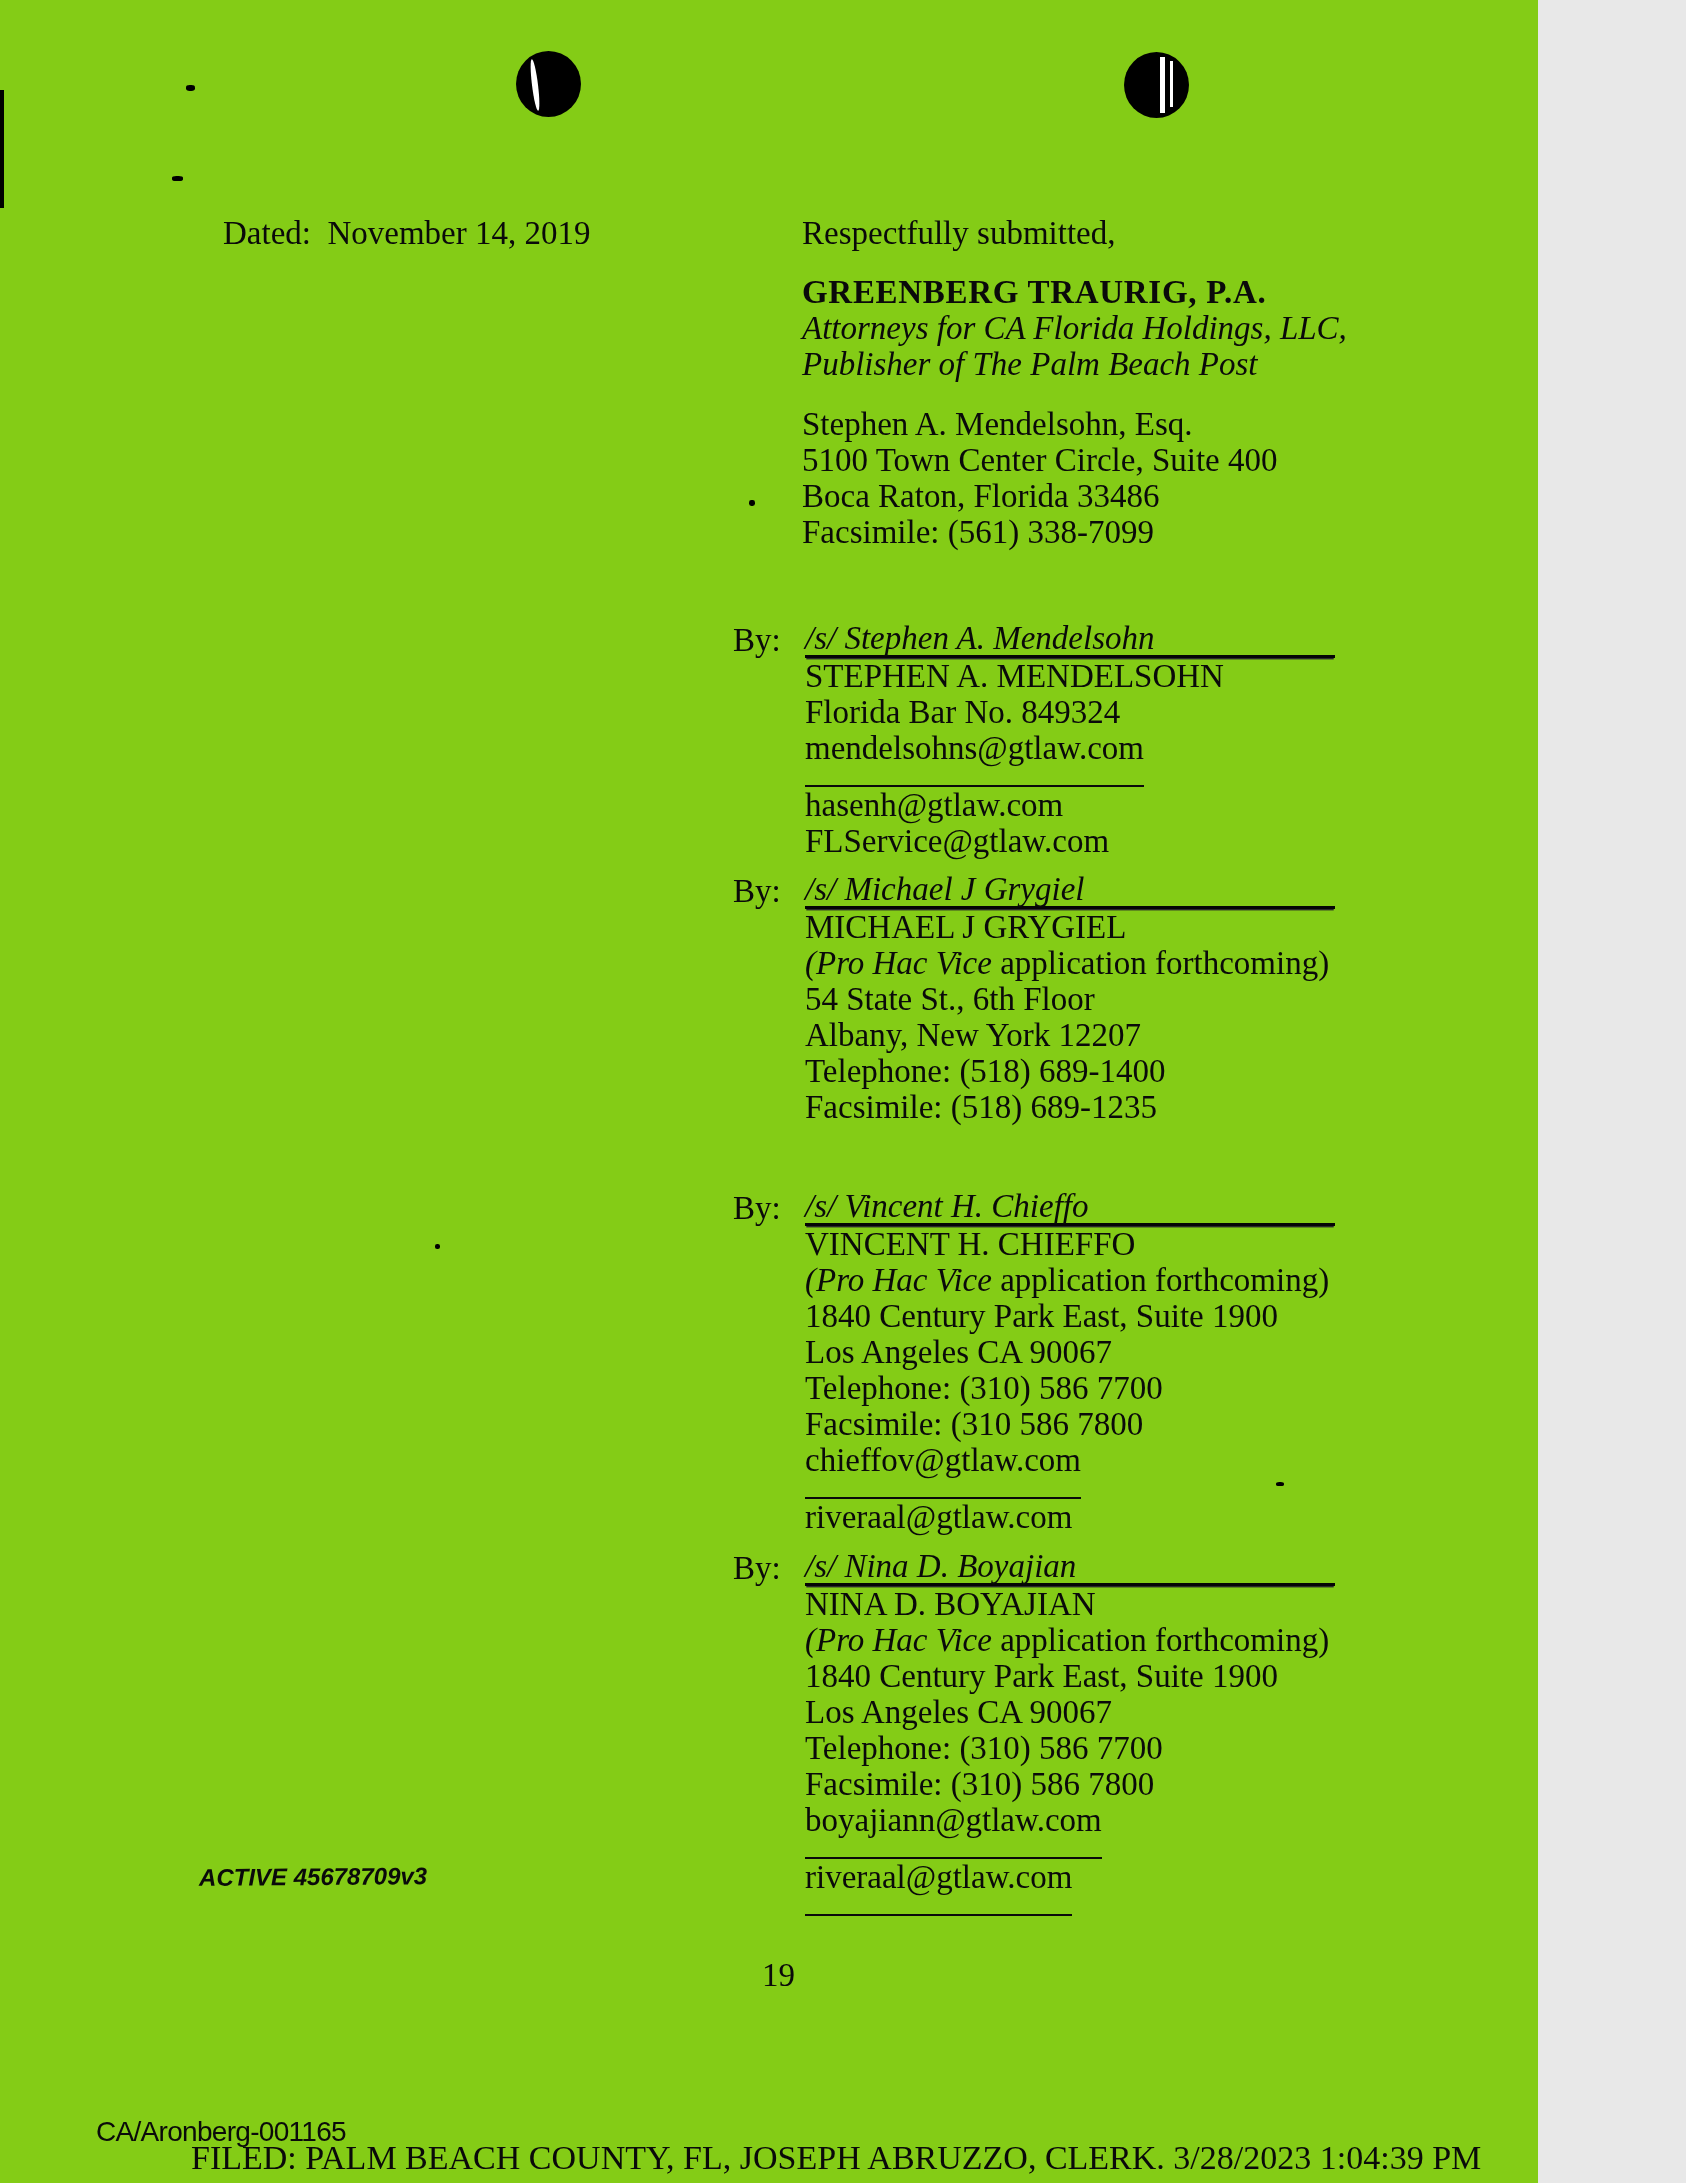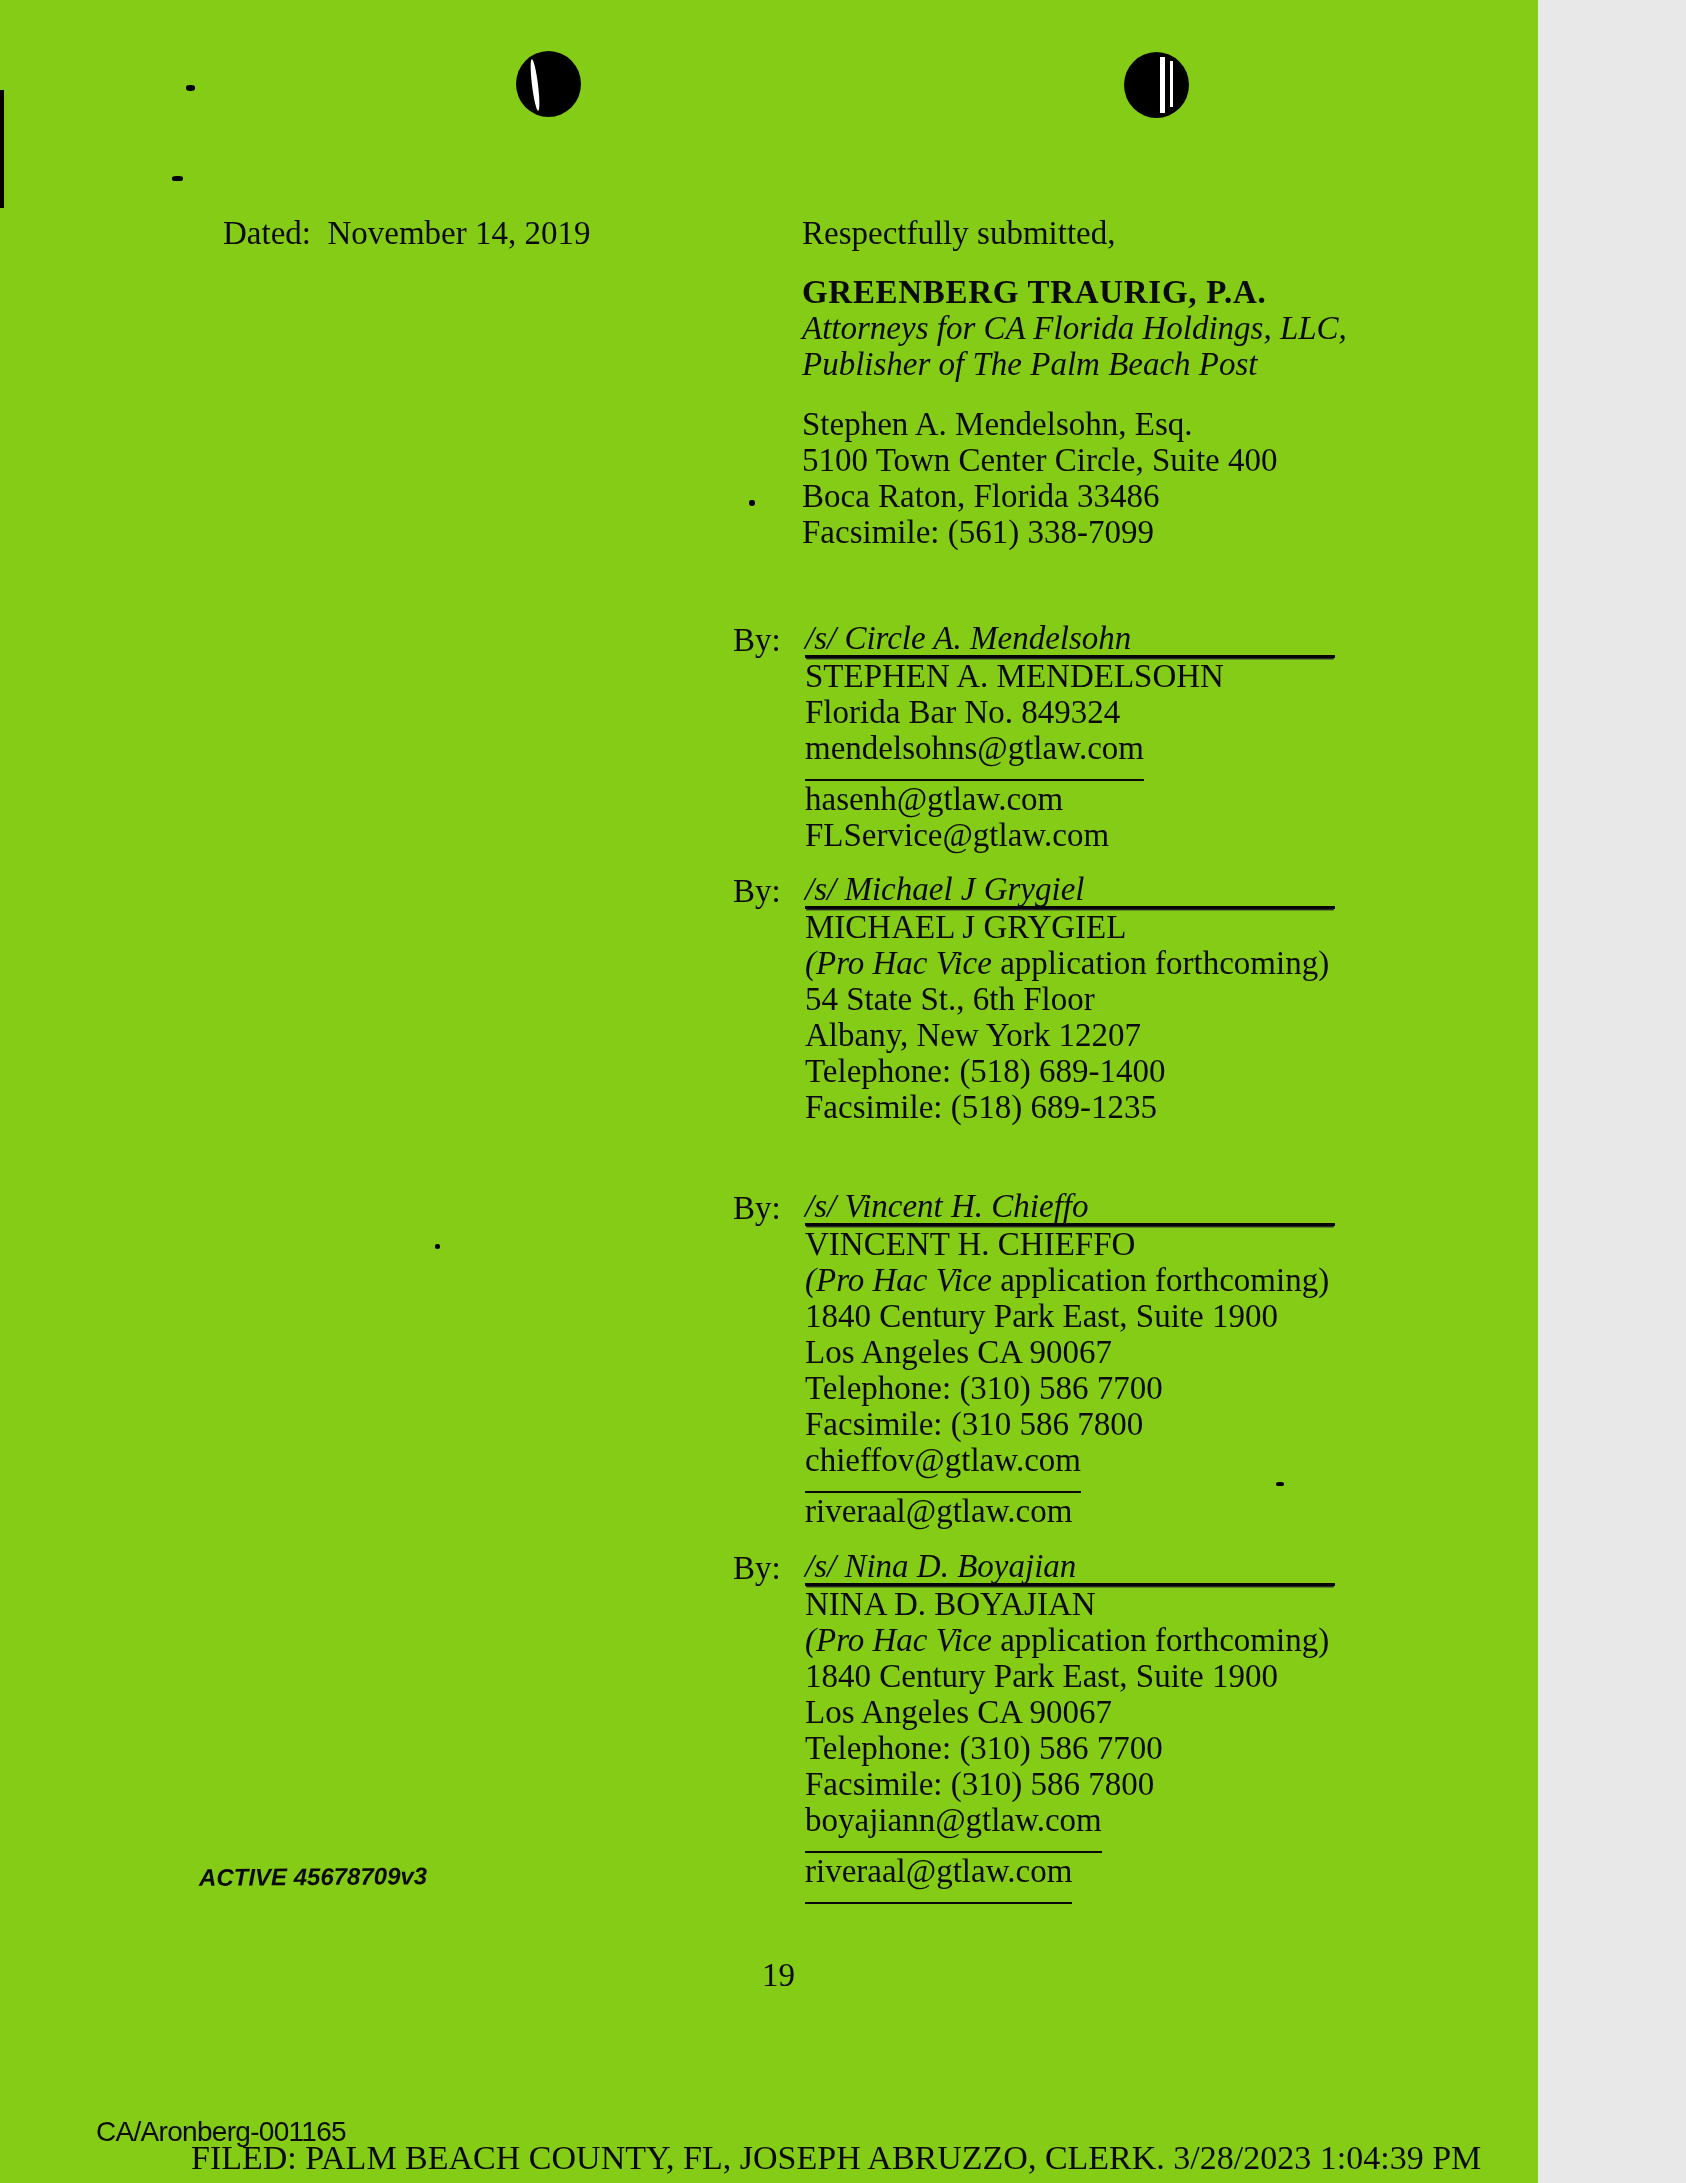--- a/index.html
+++ b/index.html
@@ -8,21 +8,21 @@
     width:1538px; height:2183px;
     background:#84cc16;
     font-family:"Liberation Serif", serif;
     color:#0a0a0a;
     overflow:hidden;
   }
   .abs { position:absolute; }
   .line { font-size:33px; line-height:36px; white-space:pre; }
   .it { font-style:italic; }
   .bold { font-weight:bold; letter-spacing:0.7px; }
-  .u { display:inline-block; border-bottom:2.7px solid #0a0a0a; padding-bottom:13px; }
+  .u { display:inline-block; border-bottom:2.7px solid #0a0a0a; padding-bottom:19px; }
   
   .byblock { left:733px; }
   .by-label { position:absolute; left:0; top:0; font-size:33px; line-height:36px; }
   .by-content { position:absolute; left:72px; top:0; }
   .sigline {
     width:530px;
     border-bottom:3.3px solid #050505;
     box-shadow:0 2.7px 0 -1.3px #2a2a2a;
     font-size:33px; line-height:33px; height:33px;
     white-space:pre;
@@ -87,21 +87,21 @@
   <div class="abs" style="left:802px; top:406px;">
     <div class="line">Stephen A. Mendelsohn, Esq.</div>
     <div class="line">5100 Town Center Circle, Suite 400</div>
     <div class="line">Boca Raton, Florida 33486</div>
     <div class="line">Facsimile: (561) 338-7099</div>
   </div>
 
   <div class="abs byblock" style="top:622px;">
     <div class="by-label">By:</div>
     <div class="by-content">
-      <div class="line sigline"><span class="it">/s/ Circle A. Mendelsohn</span></div>
+      <div class="line sigline"><span class="it">/s/ Stephen A. Mendelsohn</span></div>
       <div class="line">STEPHEN A. MENDELSOHN</div>
       <div class="line">Florida Bar No. 849324</div>
       <div class="line"><span class="u">mendelsohns@gtlaw.com</span></div>
       <div class="line">hasenh@gtlaw.com</div>
       <div class="line">FLService@gtlaw.com</div>
     </div>
   </div>
 
   <div class="abs byblock" style="top:873px;">
     <div class="by-label">By:</div>

